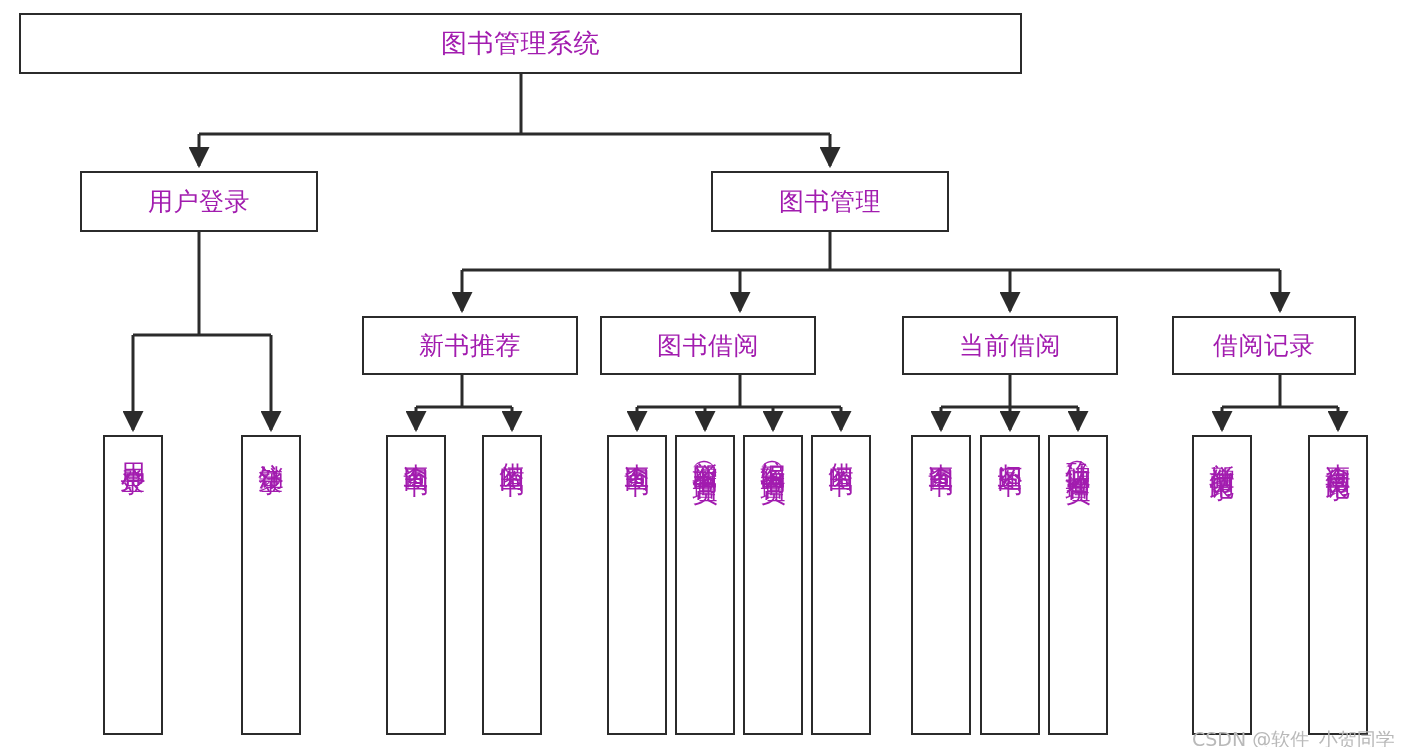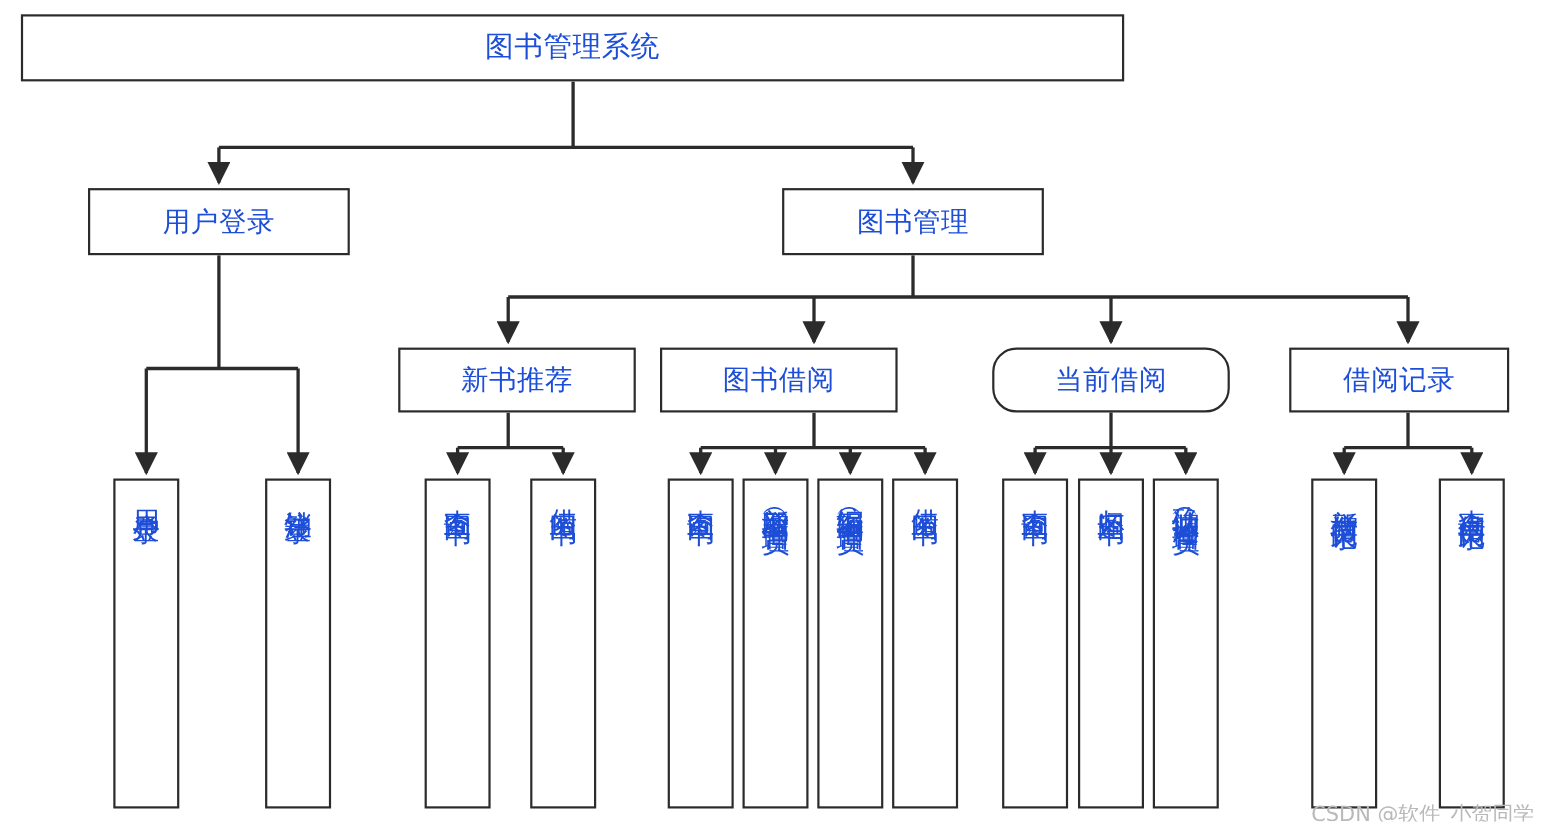--- a/index.html
+++ b/index.html
@@ -30,21 +30,21 @@
     position: absolute;
     box-sizing: border-box;
     background: #ffffff;
     border: 2px solid #2b2b2b;
     display: flex;
     align-items: center;
     justify-content: center;
     z-index: 2;
   }
   .node-label {
-    color: #1d4ed8;
+    color: #a21caf;
     text-align: center;
     line-height: 1.18;
     white-space: nowrap;
   }
   
   .h-label {
     font-size: 25px;
     letter-spacing: 0.5px;
   }
   .node.root .h-label { font-size: 26px; }
@@ -144,24 +144,24 @@
   <div class="node" style="left:711px; top:171px; width:238px; height:61px;">
     <span class="node-label h-label">图书管理</span>
   </div>
 
   <div class="node" style="left:362px; top:316px; width:216px; height:59px;">
     <span class="node-label h-label">新书推荐</span>
   </div>
   <div class="node" style="left:600px; top:316px; width:216px; height:59px;">
     <span class="node-label h-label">图书借阅</span>
   </div>
-  <div class="node" style="left:902px; top:316px; width:216px; height:59px;border-radius:22px;">
+  <div class="node" style="left:902px; top:316px; width:216px; height:59px;">
     <span class="node-label h-label">当前借阅</span>
   </div>
-  <div class="node" style="left:1172px; top:316px; width:200px; height:59px;">
+  <div class="node" style="left:1172px; top:316px; width:184px; height:59px;">
     <span class="node-label h-label">借阅记录</span>
   </div>
 
   <div class="node leaf" style="left:103px; top:435px; width:60px; height:300px;">
     <span class="node-label v-label">用户登录</span>
   </div>
   <div class="node leaf" style="left:241px; top:435px; width:60px; height:300px;">
     <span class="node-label v-label">注销登录</span>
   </div>
 

